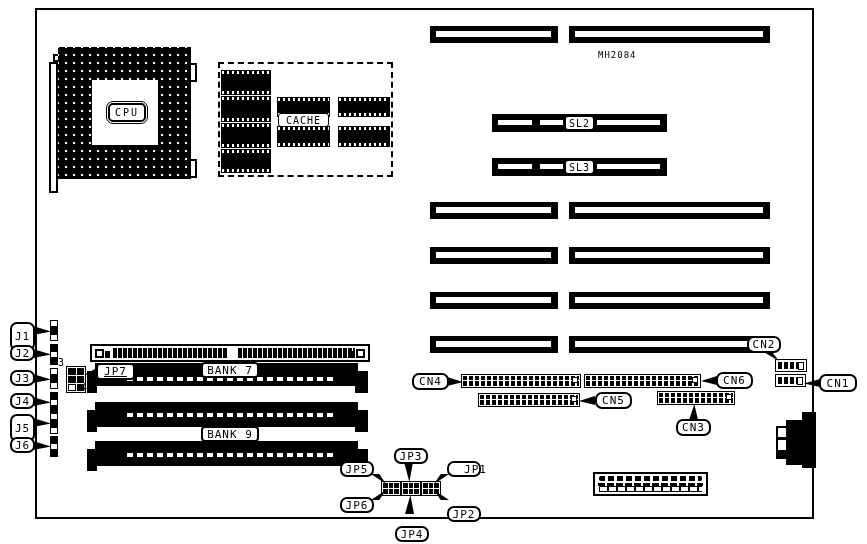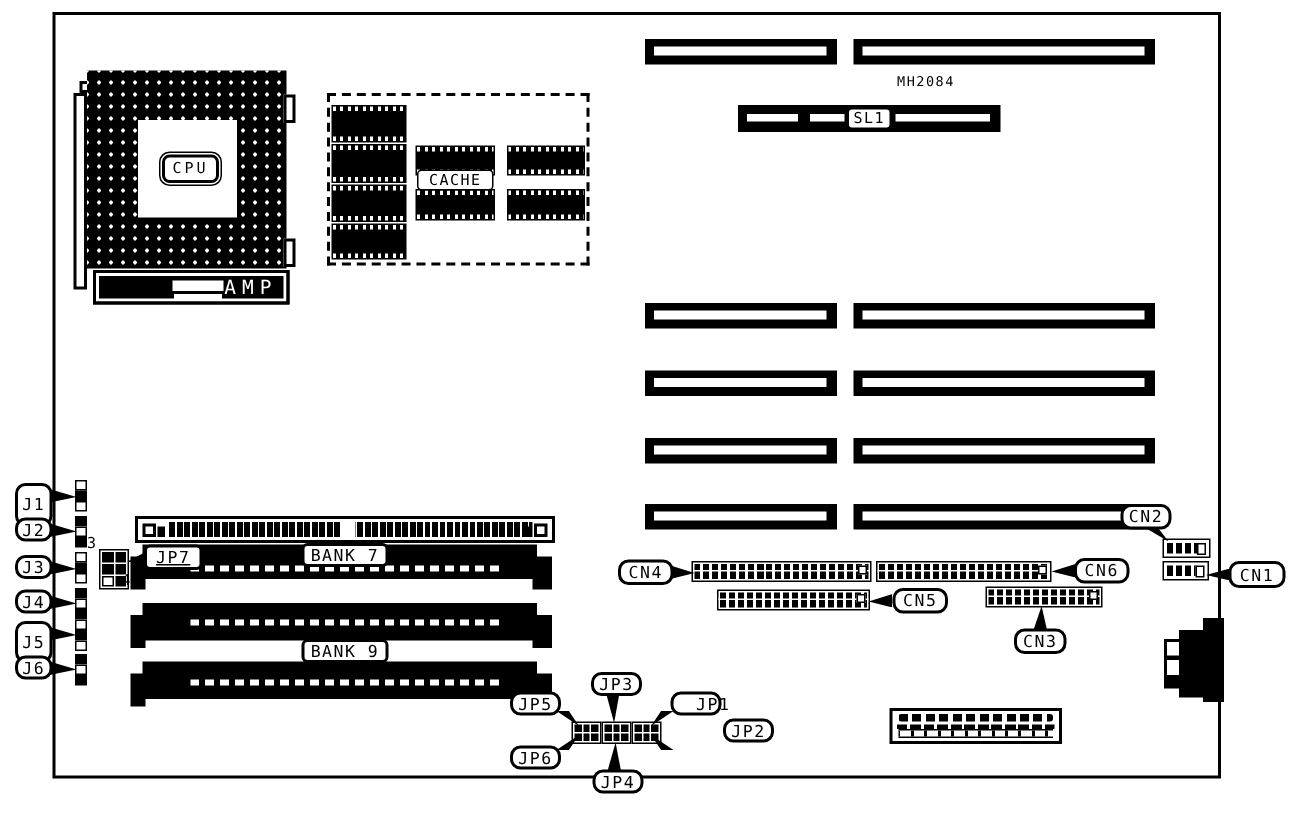--- a/index.html
+++ b/index.html
@@ -64,50 +64,52 @@
   <div class="abs" style="left:58px;top:47px;width:133px;height:132px;background-color:#000;
               background-image:radial-gradient(circle,#fff 1.1px,transparent 1.4px);
               background-size:8px 8px;background-position:4px 4px;"></div>
   <div class="abs" style="left:92px;top:80px;width:66px;height:65px;background:#fff;z-index:2;"></div>
   <div class="box" style="left:108px;top:103px;width:38px;height:19px;border-radius:5px;outline:1px solid #000;outline-offset:1px;">
     <span style="letter-spacing:2px;">CPU</span>
   </div>
   <div class="abs" style="left:189px;top:63px;width:8px;height:19px;background:#fff;border:2px solid #000;box-sizing:border-box;"></div>
   <div class="abs" style="left:189px;top:159px;width:8px;height:19px;background:#fff;border:2px solid #000;box-sizing:border-box;"></div>
 
-  <div class="abs" style="left:62px;top:180px;width:131px;height:23px;background:#000;border:2px solid #000;
-              box-shadow:inset 0 0 0 2px #fff;box-sizing:border-box;">
-    <div class="abs" style="left:51px;top:5px;width:34px;height:7px;background:#fff;"></div>
-    <div class="abs" style="left:52px;top:14px;width:32px;height:4px;background:#fff;"></div>
-    <div class="abs" style="right:6px;top:3px;color:#fff;font-size:13px;letter-spacing:4px;">AMP</div>
-  </div>
 
   <div class="abs" style="left:218px;top:62px;width:175px;height:115px;border:2px dashed #000;box-sizing:border-box;"></div>
   <div class="chip" style="left:221px;top:70px;width:50px;height:25px;"></div>
   <div class="chip" style="left:221px;top:96px;width:50px;height:26px;"></div>
   <div class="chip" style="left:221px;top:123px;width:50px;height:25px;"></div>
   <div class="chip" style="left:221px;top:149px;width:50px;height:24px;"></div>
   <div class="chip" style="left:277px;top:97px;width:53px;height:20px;"></div>
   <div class="chip" style="left:277px;top:126px;width:53px;height:21px;"></div>
   <div class="chip" style="left:338px;top:97px;width:52px;height:20px;"></div>
   <div class="chip" style="left:338px;top:126px;width:52px;height:21px;"></div>
   <div class="box" style="left:278px;top:113px;width:51px;height:14px;border-width:1px;font-size:10px;">
     <span>CACHE</span>
   </div>
 
   <div class="slot slot--plain" style="left:430px;top:26px;width:128px;height:17px;"></div>
   <div class="slot slot--plain" style="left:569px;top:26px;width:201px;height:17px;"></div>
   <div class="txt" style="left:598px;top:50px;font-size:9px;letter-spacing:1px;">MH2084</div>
 
-  <div class="slot" style="left:492px;top:70px;width:175px;height:18px;">
+  <div class="slot" style="left:492px;top:114px;width:175px;height:18px;">
     <div class="seg" style="left:6px;width:34px;"></div>
     <div class="seg" style="left:48px;width:23px;"></div>
     <div class="seg" style="left:105px;width:63px;"></div>
     <div class="box" style="left:72px;top:1px;width:31px;height:16px;border-radius:4px;">
-      <span>SL1</span>
+      <span>SL2</span>
+    </div>
+  </div>
+  <div class="slot" style="left:492px;top:158px;width:175px;height:18px;">
+    <div class="seg" style="left:6px;width:34px;"></div>
+    <div class="seg" style="left:48px;width:23px;"></div>
+    <div class="seg" style="left:105px;width:63px;"></div>
+    <div class="box" style="left:72px;top:1px;width:31px;height:16px;border-radius:4px;">
+      <span>SL3</span>
     </div>
   </div>
 
   <div class="slot slot--plain" style="left:430px;top:202px;width:128px;height:17px;"></div>
   <div class="slot slot--plain" style="left:569px;top:202px;width:201px;height:17px;"></div>
   <div class="slot slot--plain" style="left:430px;top:247px;width:128px;height:17px;"></div>
   <div class="slot slot--plain" style="left:569px;top:247px;width:201px;height:17px;"></div>
   <div class="slot slot--plain" style="left:430px;top:292px;width:128px;height:17px;"></div>
   <div class="slot slot--plain" style="left:569px;top:292px;width:201px;height:17px;"></div>
   <div class="slot slot--plain" style="left:430px;top:336px;width:128px;height:17px;"></div>
@@ -287,24 +289,24 @@
     </div>
   <div class="tag" style="left:394px;top:448px;width:34px;height:16px;">
       <span>JP3</span>
     </div>
   <div class="tag" style="left:447px;top:461px;width:34px;height:16px;padding-left:23px;">
       <span>JP1</span>
     </div>
   <div class="tag" style="left:340px;top:497px;width:34px;height:16px;">
       <span>JP6</span>
     </div>
-  <div class="tag" style="left:395px;top:513px;width:34px;height:16px;">
+  <div class="tag" style="left:395px;top:526px;width:34px;height:16px;">
       <span>JP4</span>
     </div>
-  <div class="tag" style="left:447px;top:479px;width:34px;height:16px;margin-left:35px;">
+  <div class="tag" style="left:447px;top:506px;width:34px;height:16px;">
       <span>JP2</span>
     </div>
 
   <div class="tail" style="left:371px;top:474px;width:15px;height:10px;clip-path:polygon(0 0,55% 0,100% 100%);"></div>
   <div class="tail" style="left:371px;top:490px;width:15px;height:10px;clip-path:polygon(0 100%,55% 100%,100% 0);"></div>
   <div class="tail" style="left:404px;top:462px;width:9px;height:20px;clip-path:polygon(0 0,100% 0,60% 100%);"></div>
   <div class="tail" style="left:405px;top:495px;width:9px;height:19px;clip-path:polygon(0 100%,100% 100%,60% 0);"></div>
   <div class="tail" style="left:434px;top:474px;width:15px;height:10px;clip-path:polygon(45% 0,100% 0,0 100%);"></div>
   <div class="tail" style="left:434px;top:490px;width:15px;height:10px;clip-path:polygon(45% 100%,100% 100%,0 0);"></div>
 

